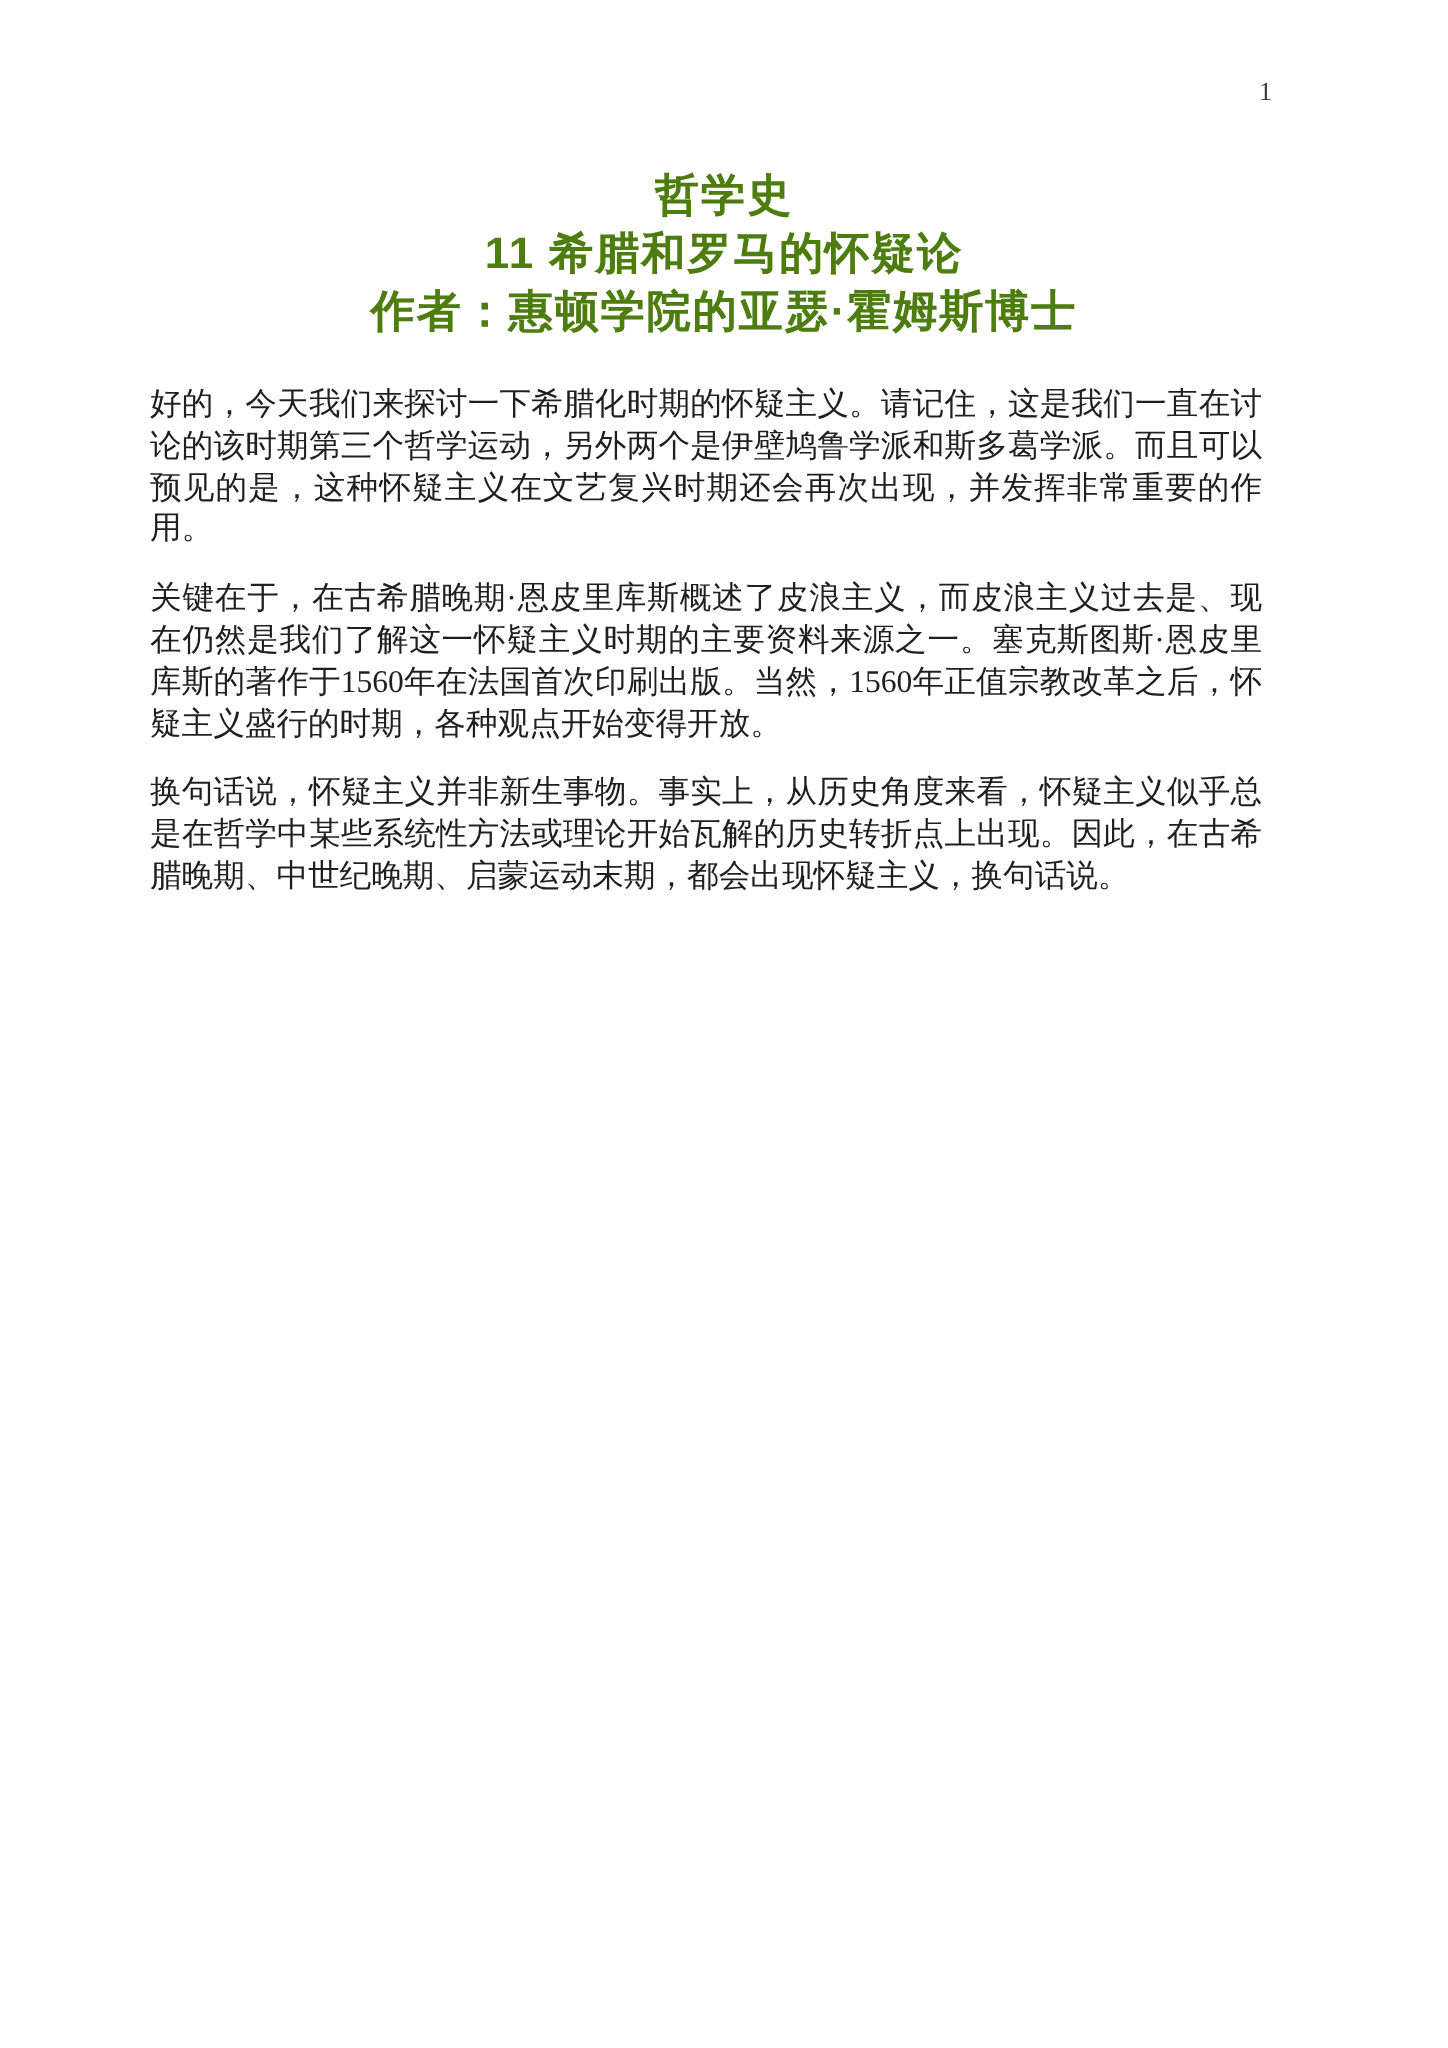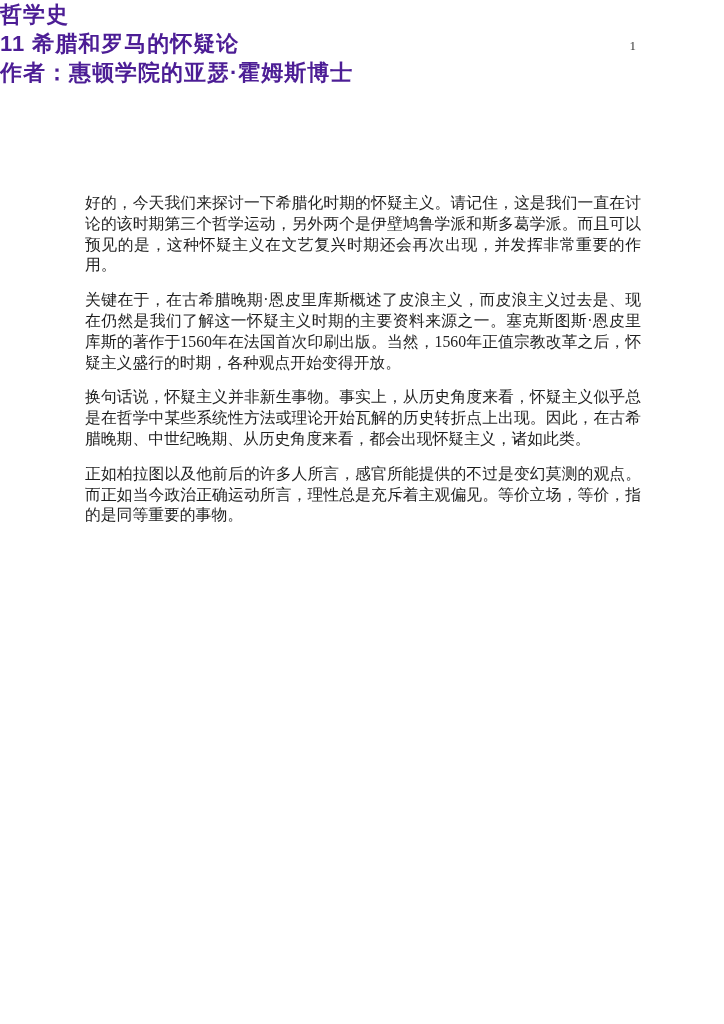--- a/index.html
+++ b/index.html
@@ -17,35 +17,36 @@
   }
   .page-number {
     position: absolute;
     top: 38px;
     right: 88px;
     font-family: "Liberation Serif", "DejaVu Serif", serif;
     font-size: 13px;
     color: #3a3a3a;
   }
   .title-block {
-    text-align: left;
+    padding-top: 83px;
+    text-align: center;
     font-family: "Liberation Sans", "DejaVu Sans", sans-serif;
     font-weight: 700;
-    color: #4c1d95;
+    color: #4d7c0f;
   }
   .title-line {
     display: block;
     font-size: 22px;
     line-height: 29px;
     letter-spacing: 1px;
   }
   .content {
     position: absolute;
     top: 193px;
-    left: 85px;
+    left: 75px;
     width: 556px;
   }
   .body-par {
     font-family: "Liberation Serif", "DejaVu Serif", serif;
     font-size: 15.8px;
     line-height: 20.8px;
     text-align: justify;
     color: #1f1f1f;
     margin: 0 0 14px 0;
   }
@@ -62,17 +63,16 @@
 
   <div class="title-block">
     <span class="title-line">哲学史</span>
     <span class="title-line">11 希腊和罗马的怀疑论</span>
     <span class="title-line">作者：惠顿学院的亚瑟·霍姆斯博士</span>
   </div>
 
   <div class="content">
     <p class="body-par">好的，今天我们来探讨一下希腊化时期的怀疑主义。请记住，这是我们一直在讨论的该时期第三个哲学运动，另外两个是伊壁鸠鲁学派和斯多葛学派。而且可以预见的是，这种怀疑主义在文艺复兴时期还会再次出现，并发挥非常重要的作用。</p>
     <p class="body-par">关键在于，在古希腊晚期·恩皮里库斯概述了皮浪主义，而皮浪主义过去是、现在仍然是我们了解这一怀疑主义时期的主要资料来源之一。塞克斯图斯·恩皮里库斯的著作于1560年在法国首次印刷出版。当然，1560年正值宗教改革之后，怀疑主义盛行的时期，各种观点开始变得开放。</p>
-    <p class="body-par">换句话说，怀疑主义并非新生事物。事实上，从历史角度来看，怀疑主义似乎总是在哲学中某些系统性方法或理论开始瓦解的历史转折点上出现。因此，在古希腊晚期、中世纪晚期、从历史角度来看，都会出现怀疑主义，诸如此类。</p>
-    <p class="body-par">正如柏拉图以及他前后的许多人所言，感官所能提供的不过是变幻莫测的观点。而正如当今政治正确运动所言，理性总是充斥着主观偏见。等价立场，等价，指的是同等重要的事物。</p>
+    <p class="body-par">换句话说，怀疑主义并非新生事物。事实上，从历史角度来看，怀疑主义似乎总是在哲学中某些系统性方法或理论开始瓦解的历史转折点上出现。因此，在古希腊晚期、中世纪晚期、启蒙运动末期，都会出现怀疑主义，换句话说。</p>
   </div>
 
 </div>
 
 </body></html>

